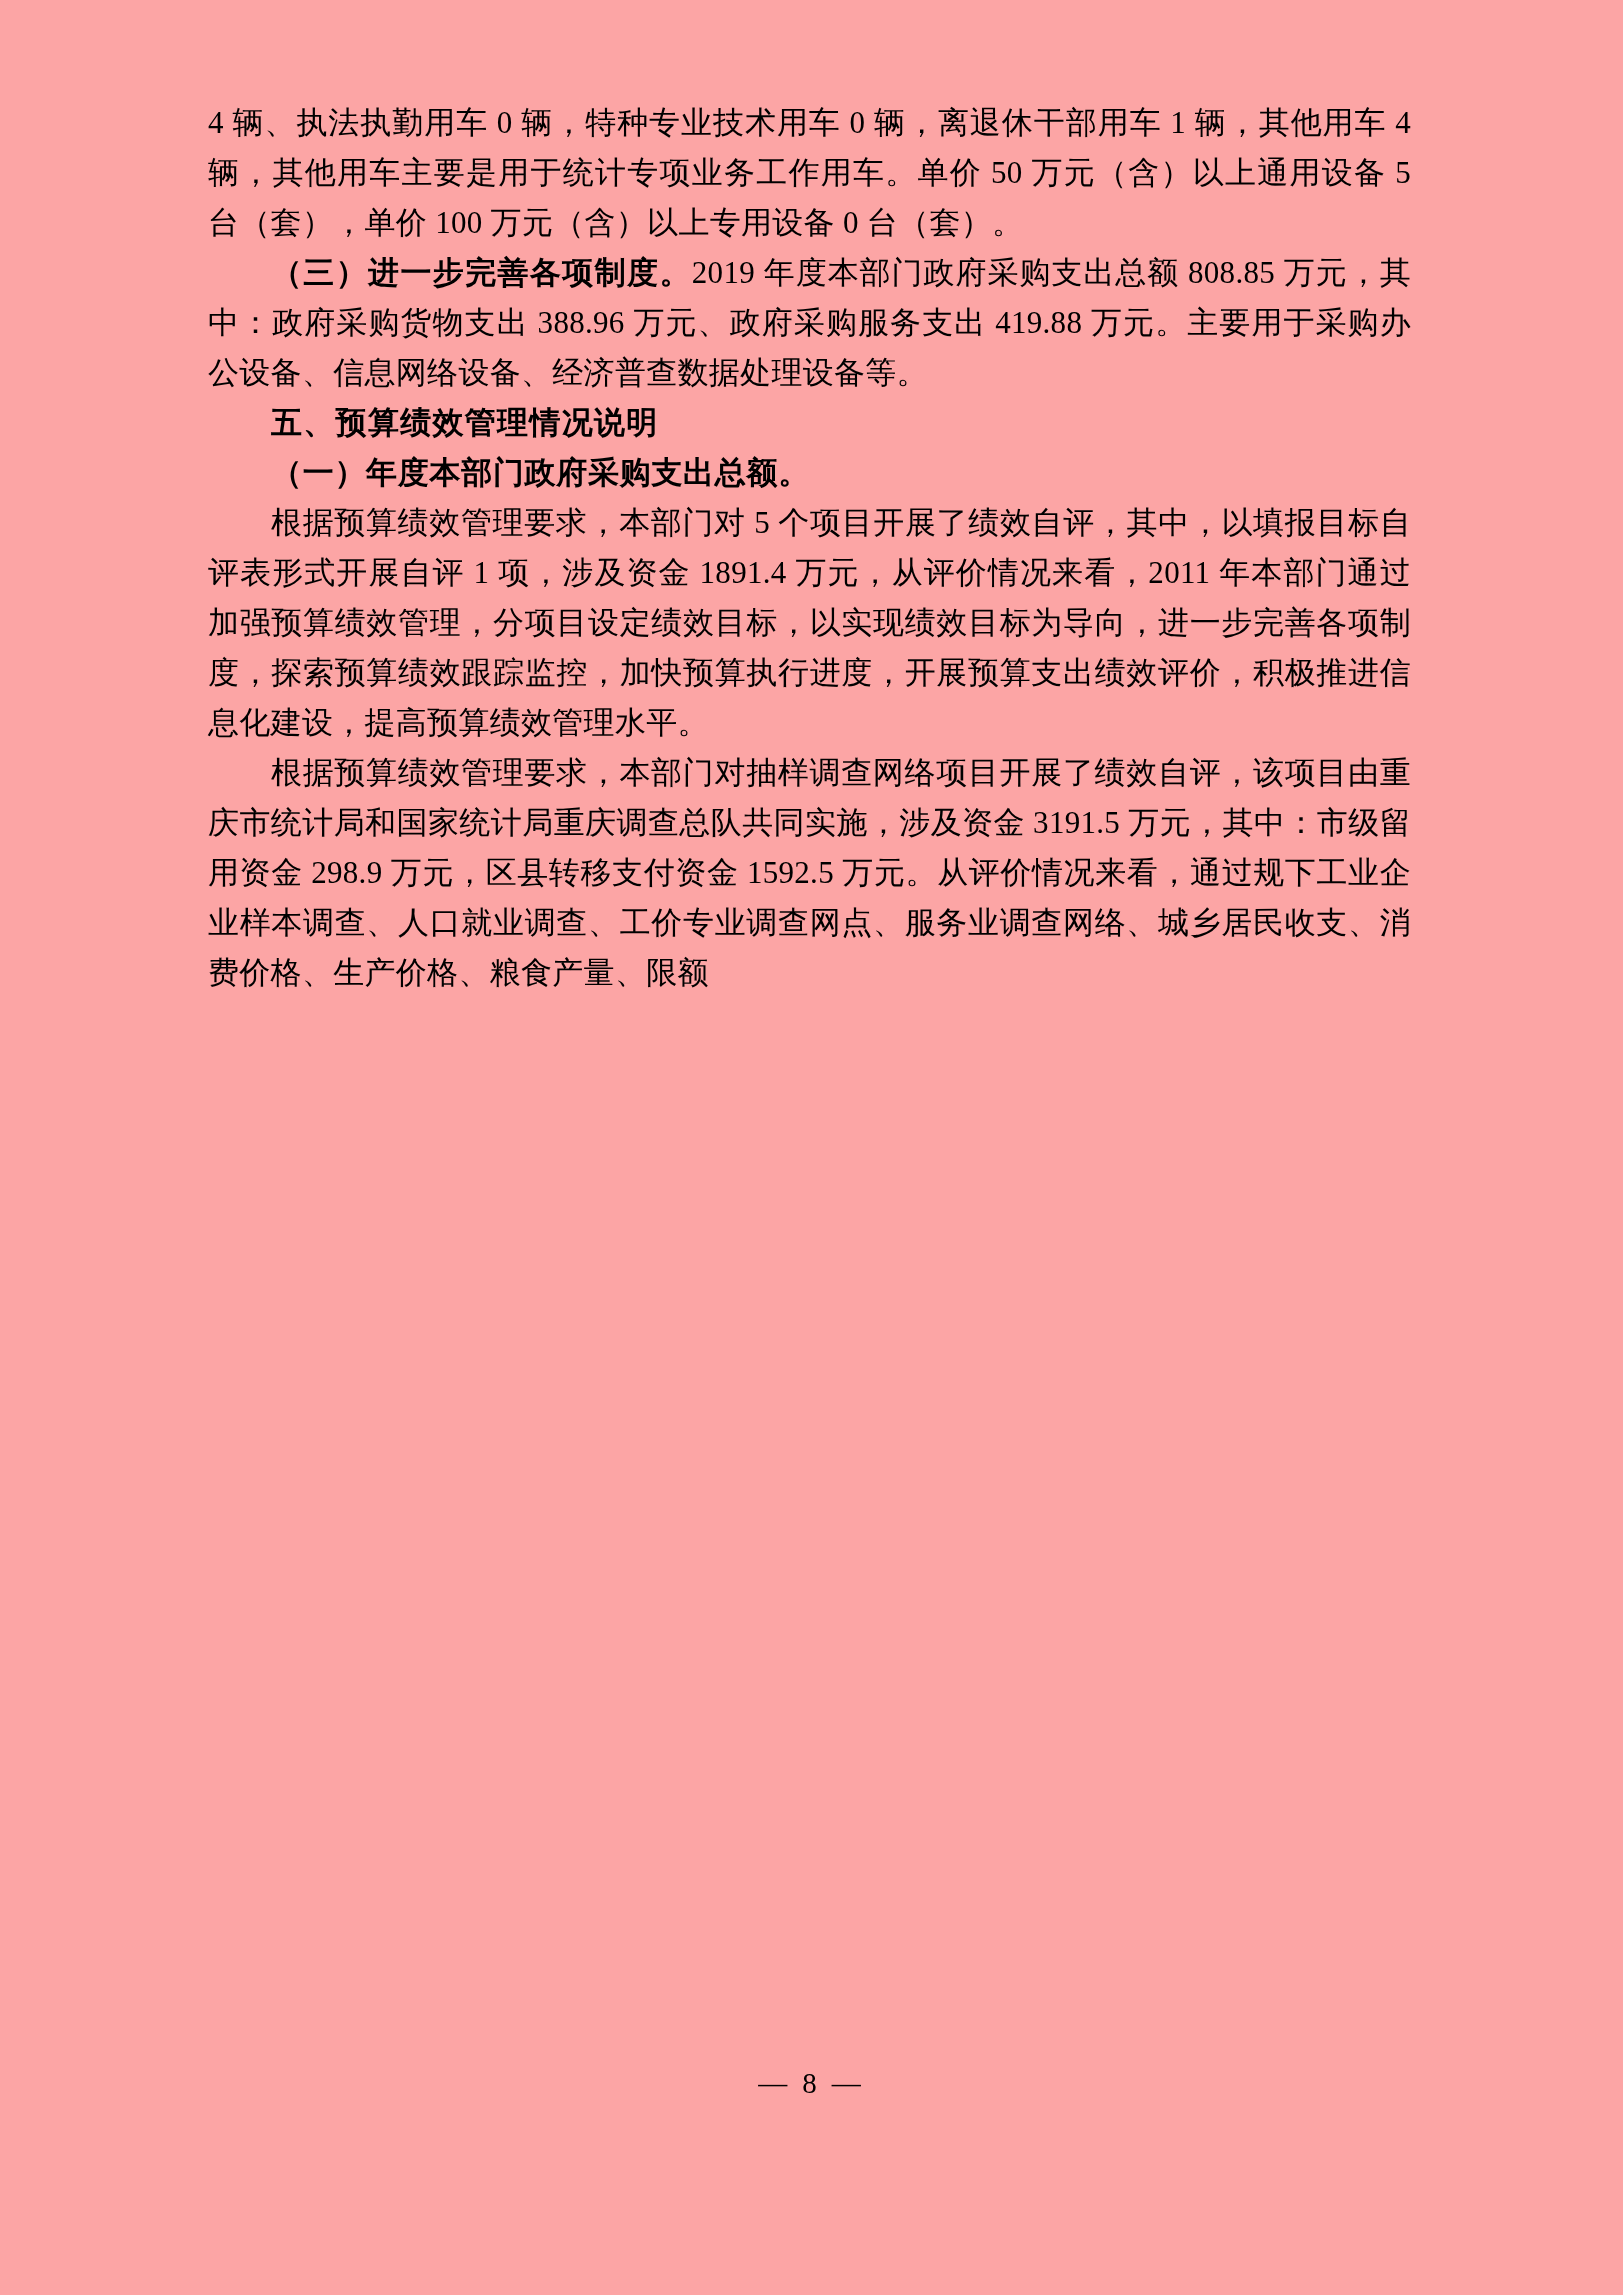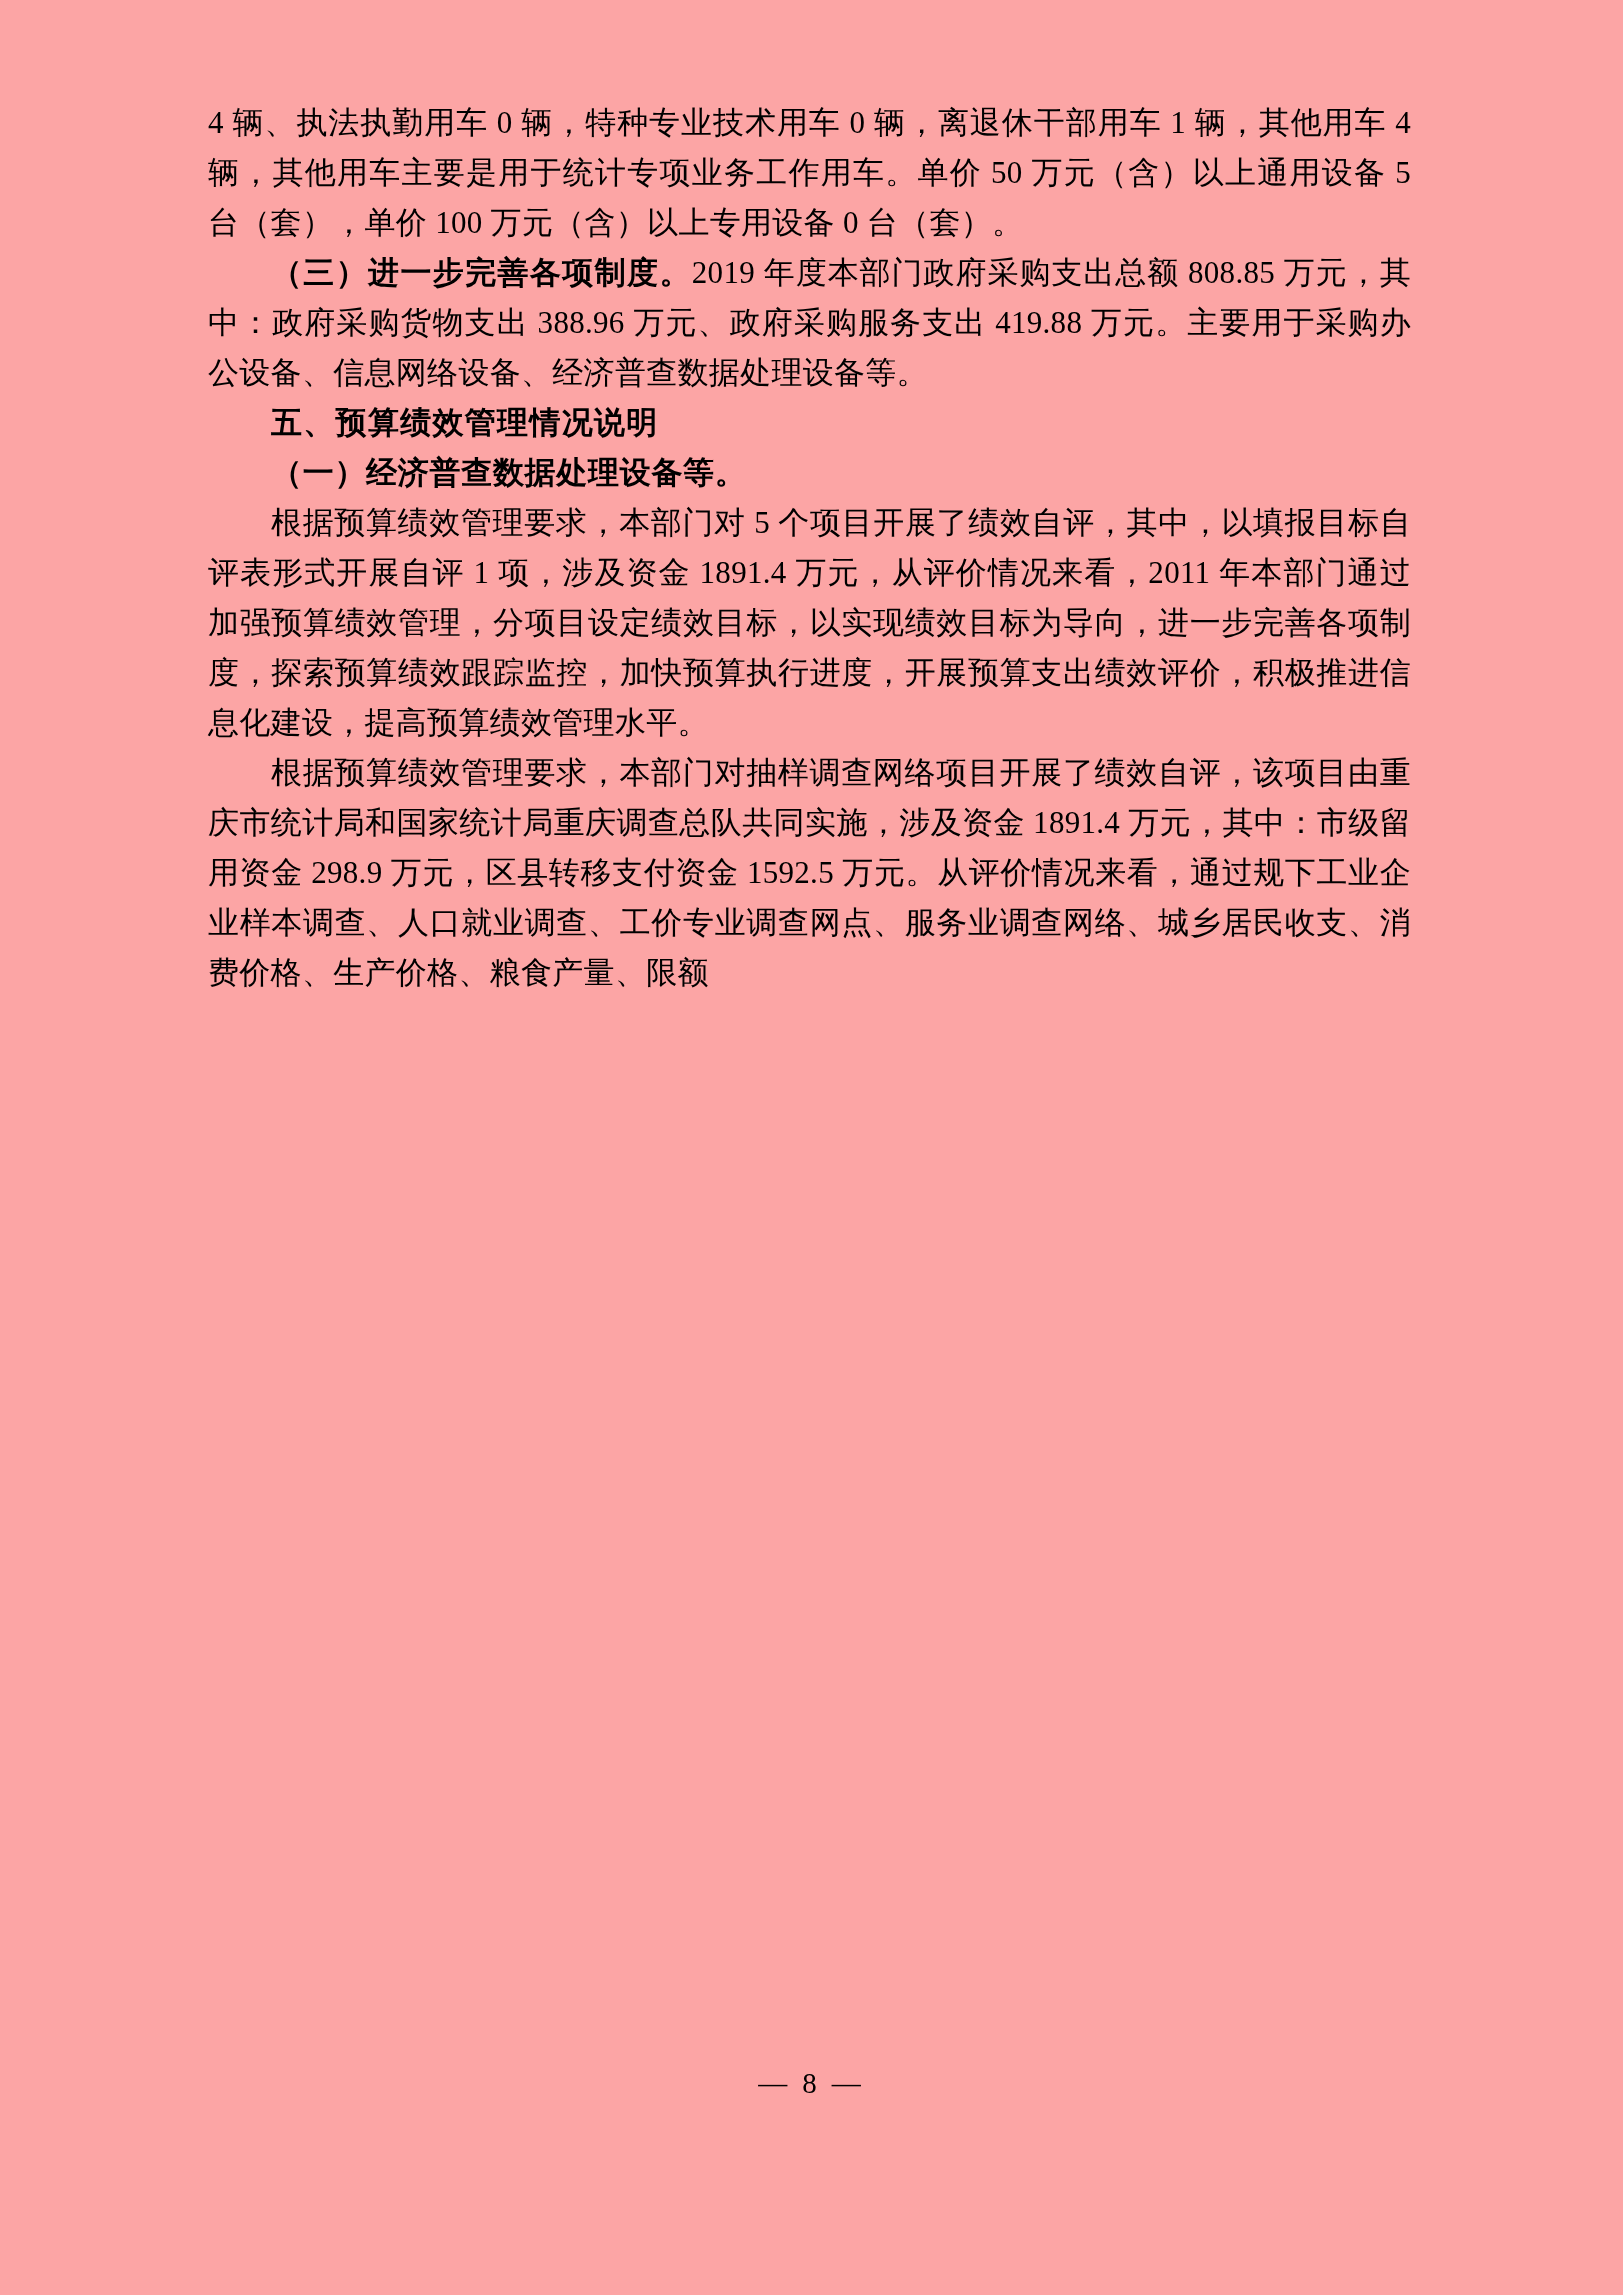--- a/index.html
+++ b/index.html
@@ -88,24 +88,24 @@
 <div class="page">
 
   <div class="text-column">
 
     <p class="para">4 辆、执法执勤用车 0 辆，特种专业技术用车 0 辆，离退休干部用车 1 辆，其他用车 4 辆，其他用车主要是用于统计专项业务工作用车。单价 50 万元（含）以上通用设备 5 台（套），单价 100 万元（含）以上专用设备 0 台（套）。</p>
 
     <p class="para indent"><span class="runin-heading">（三）进一步完善各项制度。</span><span>2019 年度本部门政府采购支出总额 808.85 万元，其中：政府采购货物支出 388.96 万元、政府采购服务支出 419.88 万元。主要用于采购办公设备、信息网络设备、经济普查数据处理设备等。</span></p>
 
     <h2 class="heading-1">五、预算绩效管理情况说明</h2>
 
-    <p class="para indent"><span class="runin-heading">（一）经济普查数据处理设备等。</span></p>
+    <p class="para indent"><span class="runin-heading">（一）年度本部门政府采购支出总额。</span></p>
 
     <p class="para indent">根据预算绩效管理要求，本部门对 5 个项目开展了绩效自评，其中，以填报目标自评表形式开展自评 1 项，涉及资金 1891.4 万元，从评价情况来看，2011 年本部门通过加强预算绩效管理，分项目设定绩效目标，以实现绩效目标为导向，进一步完善各项制度，探索预算绩效跟踪监控，加快预算执行进度，开展预算支出绩效评价，积极推进信息化建设，提高预算绩效管理水平。</p>
 
-    <p class="para indent">根据预算绩效管理要求，本部门对抽样调查网络项目开展了绩效自评，该项目由重庆市统计局和国家统计局重庆调查总队共同实施，涉及资金 1891.4 万元，其中：市级留用资金 298.9 万元，区县转移支付资金 1592.5 万元。从评价情况来看，通过规下工业企业样本调查、人口就业调查、工价专业调查网点、服务业调查网络、城乡居民收支、消费价格、生产价格、粮食产量、限额</p>
+    <p class="para indent">根据预算绩效管理要求，本部门对抽样调查网络项目开展了绩效自评，该项目由重庆市统计局和国家统计局重庆调查总队共同实施，涉及资金 3191.5 万元，其中：市级留用资金 298.9 万元，区县转移支付资金 1592.5 万元。从评价情况来看，通过规下工业企业样本调查、人口就业调查、工价专业调查网点、服务业调查网络、城乡居民收支、消费价格、生产价格、粮食产量、限额</p>
 
   </div>
 
   <div class="page-number">— 8 —</div>
 
 </div>
 
 
 </body></html>

